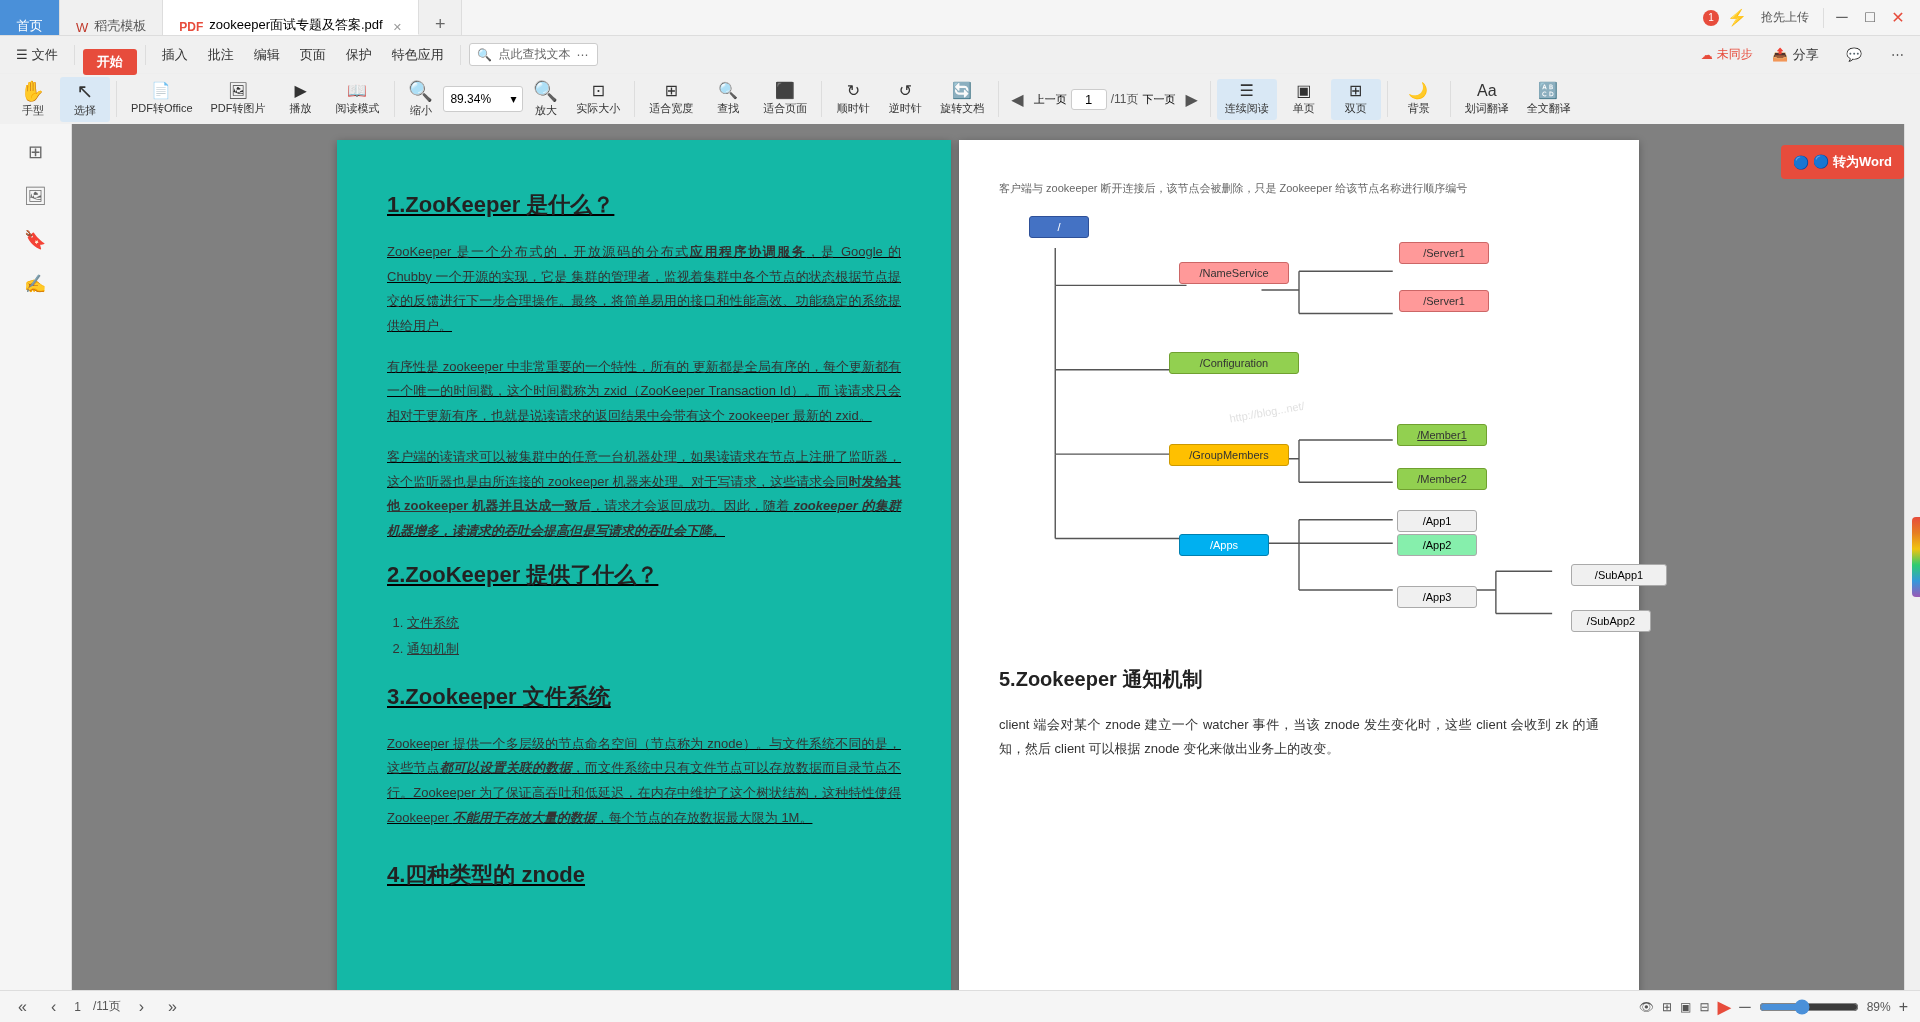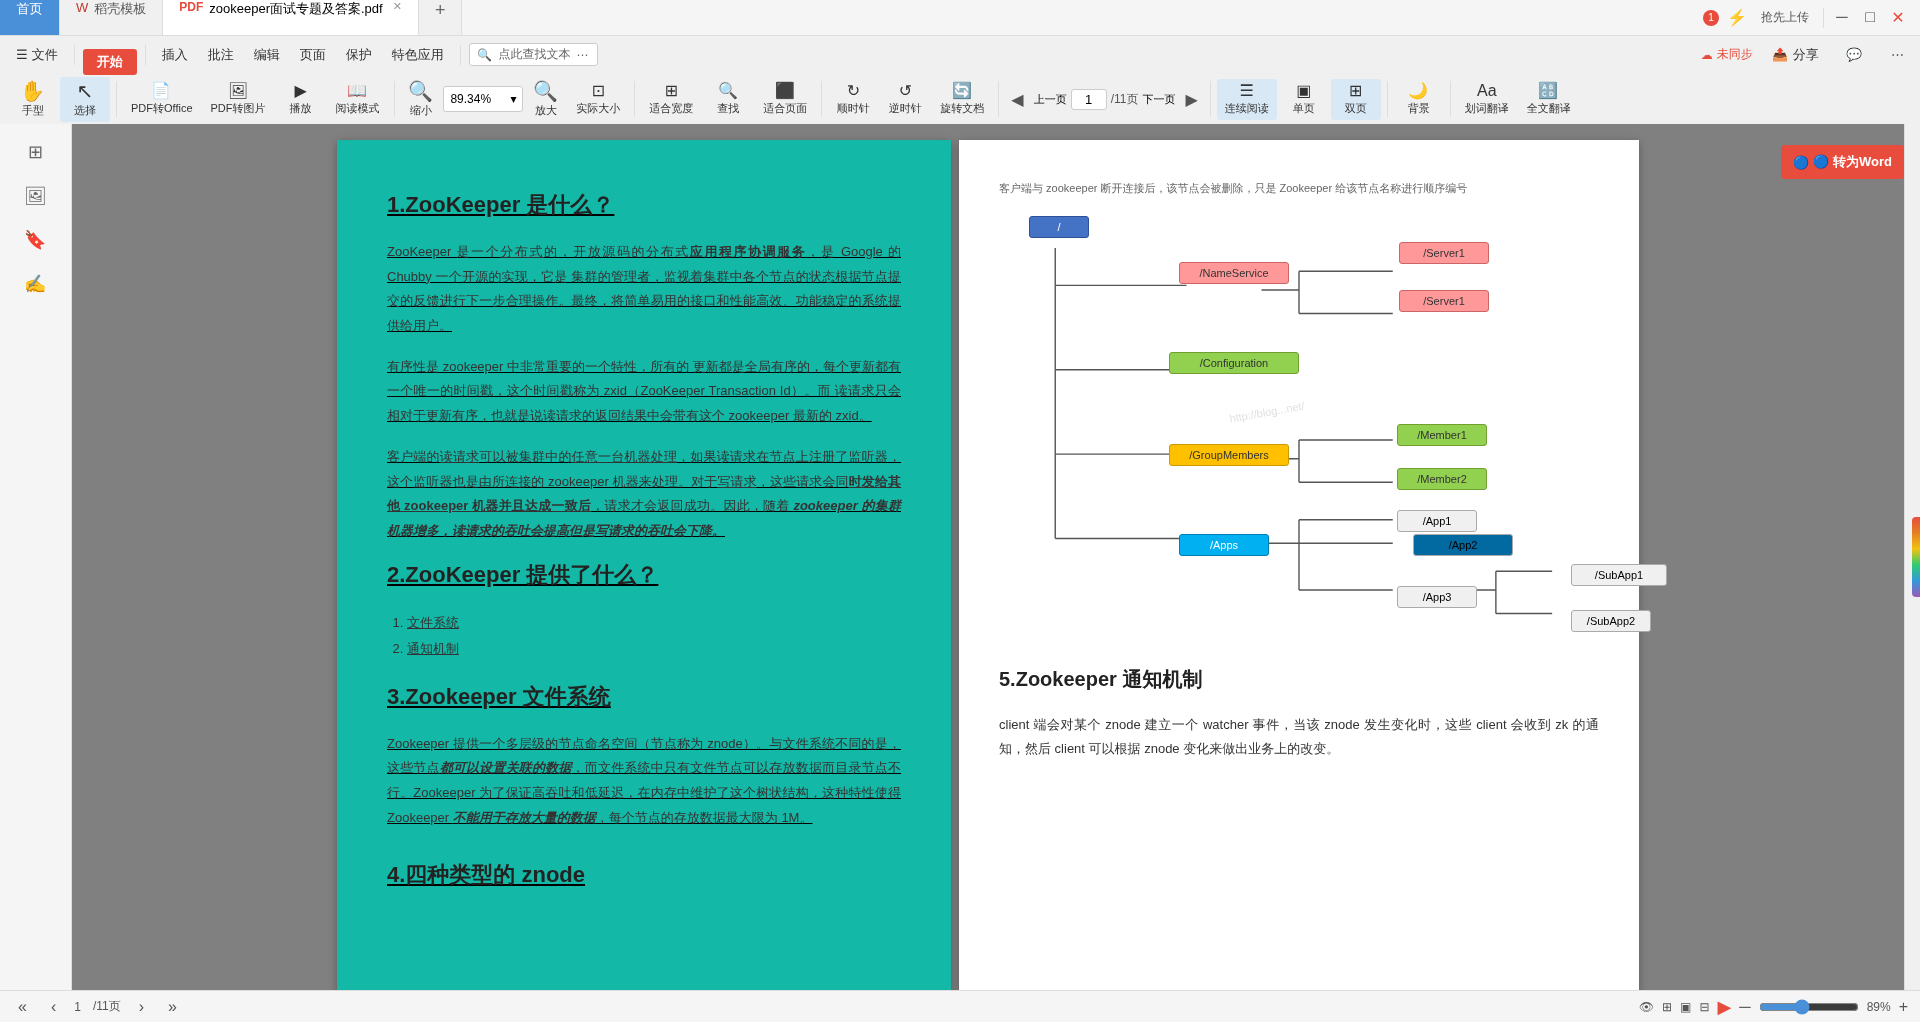--- a/index.html
+++ b/index.html
@@ -8,21 +8,21 @@
     
     .titlebar {
       display: flex;
       align-items: center;
       height: 36px;
       background: #f5f5f5;
       border-bottom: 1px solid #ddd;
     }
     .tab {
       display: flex;
-      align-items: flex-start;
+      align-items: flex-end;
       height: 100%;
       padding: 0 16px;
       font-size: 13px;
       cursor: pointer;
       border-right: 1px solid #ddd;
       white-space: nowrap;
       gap: 6px;
     }
     .tab.home {
       background: #4a90d9;
@@ -695,39 +695,39 @@
         </div>
 
         <div class="tree-node node-green" style="left:170px;top:146px;width:130px;">
           <span>/Configuration</span>
         </div>
 
         <div class="tree-node node-orange" style="left:170px;top:238px;width:120px;">
           <span>/GroupMembers</span>
         </div>
 
-        <div class="tree-node node-green" style="left:398px;top:218px;width:90px;">
+        <div class="tree-node node-green" style="left:398px;top:218px;width:90px;text-decoration:underline;">
           <span>/Member1</span>
         </div>
 
         <div class="tree-node node-green" style="left:398px;top:262px;width:90px;">
           <span>/Member2</span>
         </div>
 
         <div style="position:absolute;left:230px;top:200px;font-size:11px;color:#ccc;transform:rotate(-10deg);opacity:0.6;">http://blog...net/</div>
 
         <div class="tree-node node-teal" style="left:180px;top:328px;width:90px;">
           <span>/Apps</span>
         </div>
 
         <div class="tree-node" style="left:398px;top:304px;width:80px;background:#f0f0f0;border-color:#aaa;">
           <span>/App1</span>
         </div>
 
-        <div class="tree-node" style="left:398px;top:328px;width:100px;background:#0369a1;border-color:#aaa;margin-left:16px;">
+        <div class="tree-node" style="left:398px;top:328px;width:80px;background:#86efac;border-color:#aaa;">
           <span>/App2</span>
         </div>
 
         <div class="tree-node" style="left:398px;top:380px;width:80px;background:#f0f0f0;border-color:#aaa;">
           <span>/App3</span>
         </div>
 
         <div class="tree-node" style="left:572px;top:358px;width:96px;background:#f0f0f0;border-color:#aaa;">
           <span>/SubApp1</span>
         </div>

